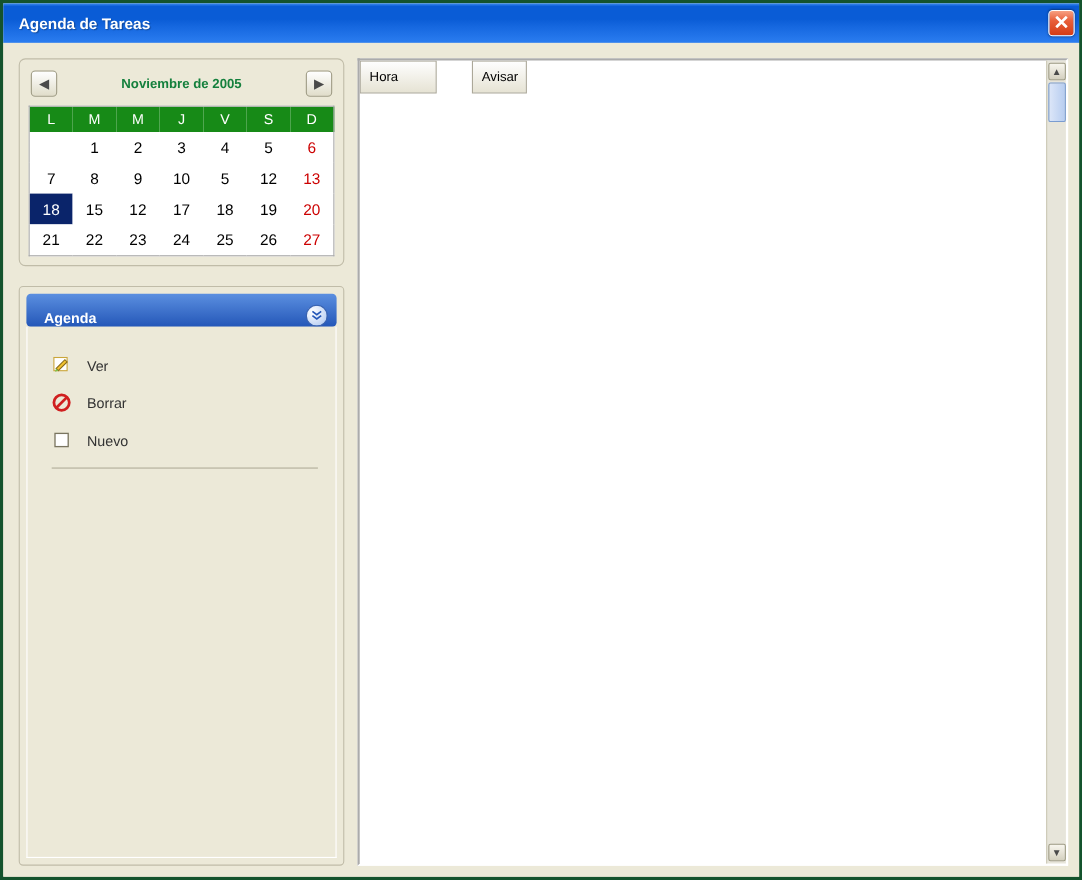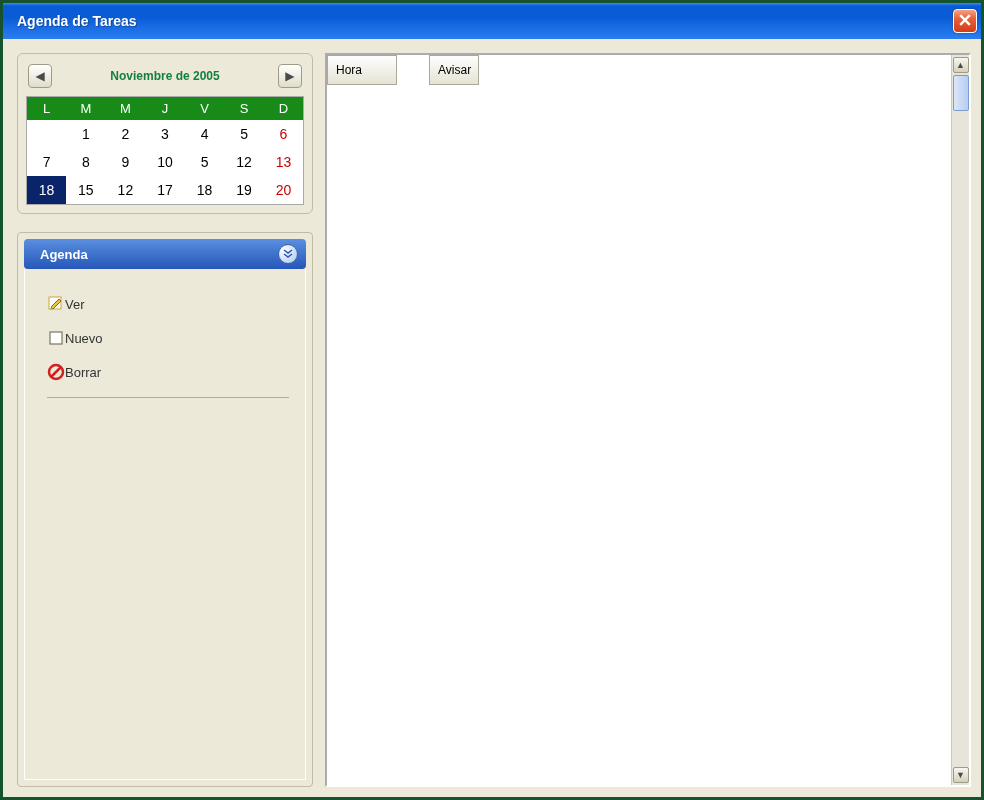--- a/index.html
+++ b/index.html
@@ -109,21 +109,21 @@
     border-radius: 4px;
     flex:1;
     display:flex;
     flex-direction: column;
     padding: 6px;
   }
   .agenda-head {
     background: linear-gradient(to bottom,#5b8fe0,#2457b8);
     border-radius: 4px;
     height: 30px;
-    display:flex; align-items:center;
+    display:flex; align-items:flex-end;
     padding: 0 8px 0 16px;
     color:#fff; font-weight:bold; font-size:13px;
   }
   .agenda-head .spacer { flex:1; }
   .chev-circle {
     width:20px;height:20px;
     border-radius:50%;
     background: radial-gradient(circle at 30% 30%, #fff, #a9c4f0);
     border:1px solid #3a63b0;
     display:flex;align-items:center;justify-content:center;
@@ -132,21 +132,21 @@
   .chev-circle svg{width:10px;height:10px;}
 
   .agenda-body {
     background:#ece9d8;
     border: 1px solid #fff;
     border-top:none;
     padding: 18px 12px 12px 18px;
     flex:1;
   }
   .menu-item {
-    display:flex; align-items:center; 
+    display:flex; align-items:center; gap:14px;
     padding: 8px 4px;
     font-size:13px; color:#333;
     cursor:pointer;
   }
   .menu-sep { border:none; border-top:1px solid #b0ad98; margin: 8px 4px; }
   .micon { width:18px; height:18px; display:flex;align-items:center;justify-content:center; }
 
   .right-col {
     flex:1;
     display:flex;
@@ -259,20 +259,29 @@
               </tr>
               <tr>
                 <td class="selected">18</td>
                 <td>15</td>
                 <td>12</td>
                 <td>17</td>
                 <td>18</td>
                 <td>19</td>
                 <td class="sunday">20</td>
               </tr>
+              <tr>
+                <td>21</td>
+                <td>22</td>
+                <td>23</td>
+                <td>24</td>
+                <td>25</td>
+                <td>26</td>
+                <td class="sunday">27</td>
+              </tr>
             </tbody>
         </table>
       </div>
 
       <div class="agenda-panel">
         <div class="agenda-head">
           <span>Agenda</span>
           <span class="spacer"></span>
           <span class="chev-circle">
             <span>
@@ -289,34 +298,34 @@
                   <rect x="2" y="2" width="12" height="12" fill="#fff" stroke="#caa63a"></rect>
                   <path d="M6 14 L14 6 L12 4 L4 12 Z" fill="#f4c430" stroke="#8a6d1a"></path>
                   <path d="M4 12 L3 15 L6 14 Z" fill="#7cc24a"></path>
                 </svg>
             </span>
             <span>Ver</span>
           </div>
           <div class="menu-item">
             <span class="micon">
               <svg viewBox="0 0 18 18">
-                  <rect x="3" y="3" width="12" height="12" fill="#fff" stroke="#7a7560" stroke-width="1.2"></rect>
-                </svg>
-            </span>
-            <span>Nuevo</span>
-          </div>
-          <div class="menu-item">
-            <span class="micon">
-              <svg viewBox="0 0 18 18">
                   <circle cx="9" cy="9" r="7" fill="none" stroke="#d02020" stroke-width="2.5"></circle>
                   <line x1="4.5" y1="13.5" x2="13.5" y2="4.5" stroke="#d02020" stroke-width="2.5"></line>
                 </svg>
             </span>
             <span>Borrar</span>
           </div>
+          <div class="menu-item">
+            <span class="micon">
+              <svg viewBox="0 0 18 18">
+                  <rect x="3" y="3" width="12" height="12" fill="#fff" stroke="#7a7560" stroke-width="1.2"></rect>
+                </svg>
+            </span>
+            <span>Nuevo</span>
+          </div>
           <hr class="menu-sep">
         </div>
       </div>
 
     </div>
 
     <div class="right-col">
       <div class="task-table">
         <div class="thead-row">
           <div class="th hora">Hora</div>

